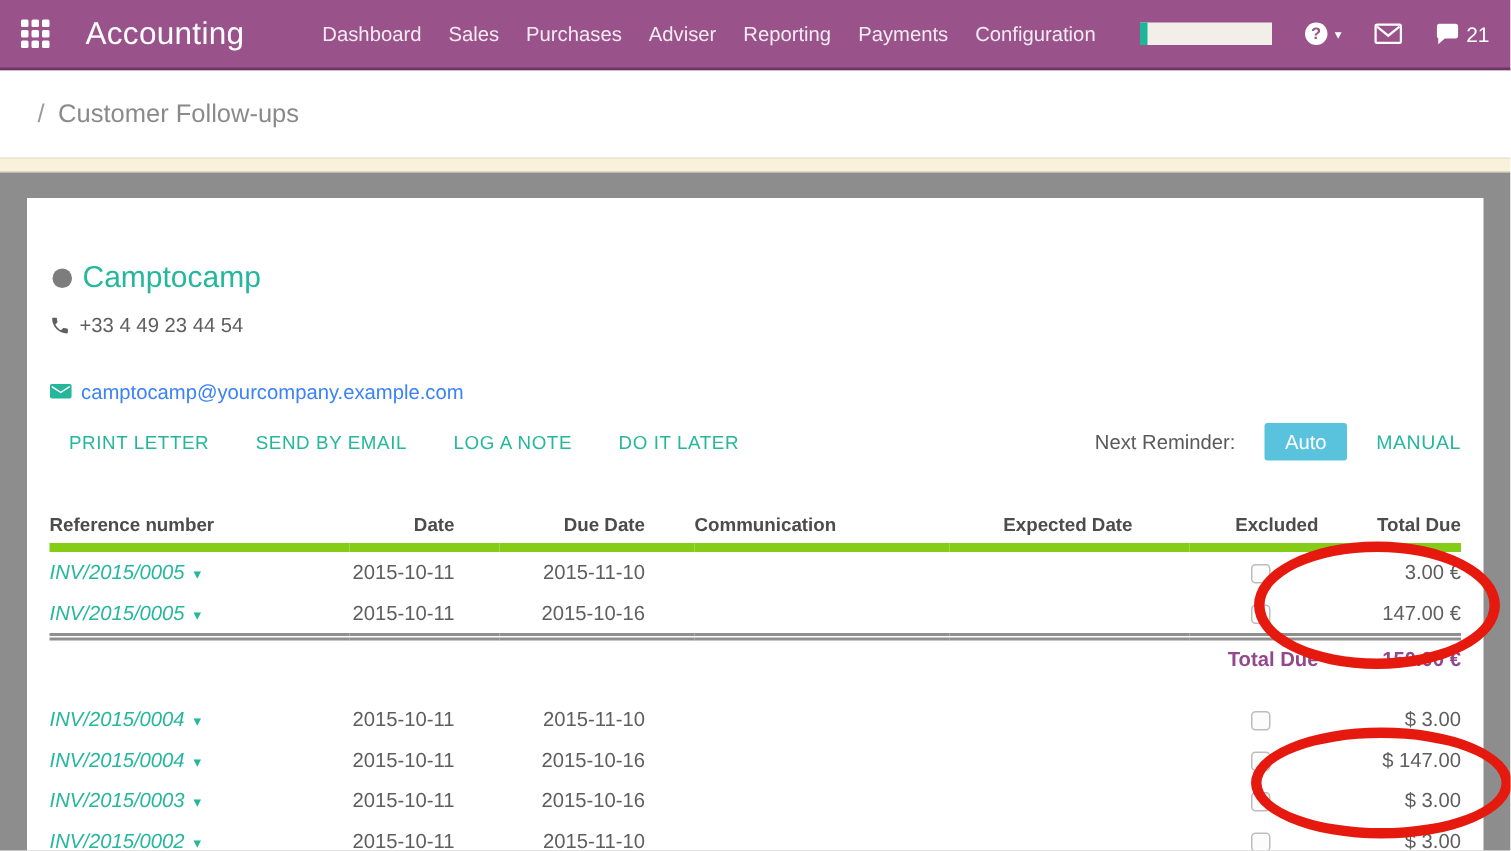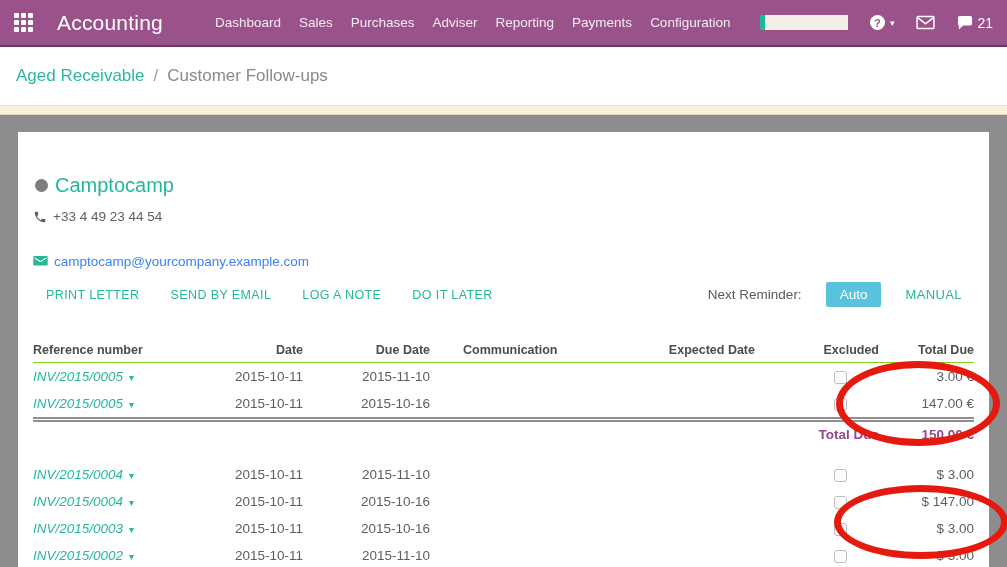--- a/index.html
+++ b/index.html
@@ -39,29 +39,29 @@
   .customer-row { padding-top:42px; display:flex; align-items:center; gap:7px; }
   .status-dot { width:13px; height:13px; border-radius:50%; background:#7d7d7d; margin-left:2px; }
   .customer-name { color:#25b79c; font-size:20px; font-weight:500; }
   .phone-row { margin-top:12px; display:flex; align-items:center; gap:6px; color:#5f5f5f; font-size:13.5px; }
   .email-row { margin-top:30px; display:flex; align-items:center; gap:6px; font-size:13.5px; }
   .email-link { color:#3b82f6; cursor:pointer; }
 
   .actions-row { margin-top:13px; display:flex; align-items:center; }
   .action-links { display:flex; gap:31px; margin-left:13px; }
   .action-link { color:#25b79c; font-size:12.5px; letter-spacing:.4px; cursor:pointer; }
-  .reminder-group { margin-left:auto; display:flex; align-items:center; gap:24px; margin-right:12px; }
+  .reminder-group { margin-left:auto; display:flex; align-items:center; gap:19px; }
   .reminder-label { color:#5a5a5a; font-size:13.5px; }
   .btn-auto { background:#59c3de; color:#fff; border:none; font-size:13.5px; padding:5px 14px;
               border-radius:2px; cursor:pointer; font-family:inherit; }
   .btn-manual { color:#25b79c; font-size:13px; letter-spacing:.4px; cursor:pointer; }
 
   
   table.followup { width:100%; border-collapse:collapse; table-layout:fixed; margin-top:33px; }
-  th { font-size:12.5px; font-weight:bold; color:#4c4c4c; border-bottom:1px solid #84cc16; padding:3px 0 5px; }
+  th { font-size:12.5px; font-weight:bold; color:#4c4c4c; border-bottom:6px solid #84cc16; padding:3px 0 5px; }
   td { font-size:13.5px; color:#5e5e5e; padding:6px 0; }
   .al { text-align:left; } .ar { text-align:right; } .ac { text-align:center; }
   .pad30 { padding-right:30px;margin-left:8px; } .pad33 { padding-right:33px; } .pad38 { padding-right:38px; } .pad9 { padding-right:9px; }
   .ref-link { color:#25b79c; font-style:italic; cursor:pointer; }
   .ref-caret { color:#25b79c; font-size:10px; margin-left:6px; cursor:pointer; font-style:normal; }
   .checkbox { display:inline-block; width:13px; height:13px; background:#fcfcfc; border:1px solid #bdbdbd;
               border-radius:3px; cursor:pointer; vertical-align:middle; }
   tr.total-row td { border-top:5px double #8f8f8f; padding-top:5px; }
   .total-label { color:#91488c; font-weight:bold; font-size:13.5px; }
   .total-amt { color:#91488c; font-weight:bold; font-size:13.5px; }
@@ -114,21 +114,20 @@
       <div class="msg-wrap">
         <svg width="16" height="15" viewBox="0 0 18 17">
           <path d="M3 1 h12 a2 2 0 0 1 2 2 v7 a2 2 0 0 1 -2 2 h-8 l-5 4.5 v-4.5 a2 2 0 0 1 -1 -2 v-7 a2 2 0 0 1 2 -2 z" fill="#ffffff"></path>
         </svg>
         <span>21</span>
       </div>
     </div>
   </div>
 
   <div class="breadcrumb-bar">
-    <span class="bc-parent">Aged Receivable</span>
     <span class="bc-sep">/</span>
     <span class="bc-current">Customer Follow-ups</span>
   </div>
   <div class="notice-strip"></div>
 
   <div class="page-bg">
     <div class="card">
 
       <div class="customer-row">
         <span class="status-dot"></span>

